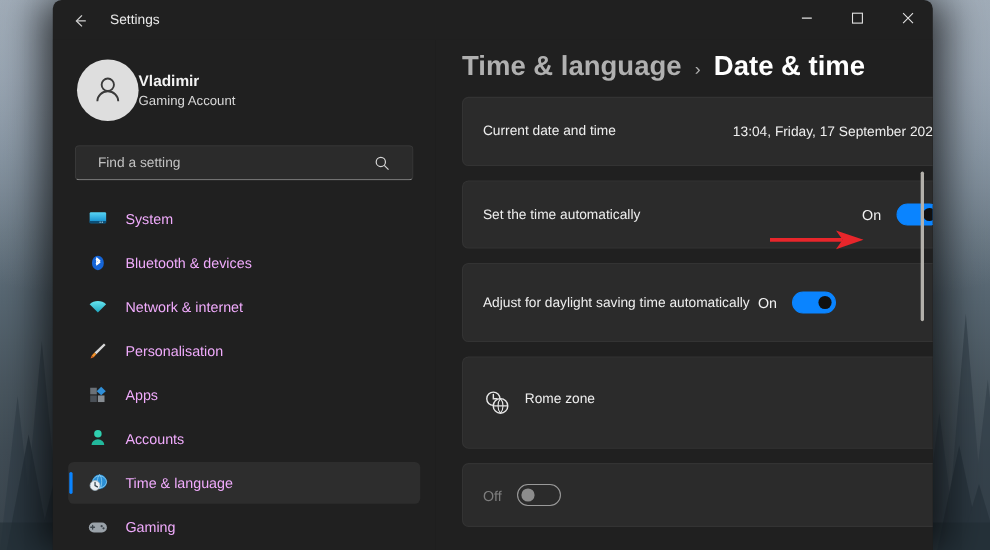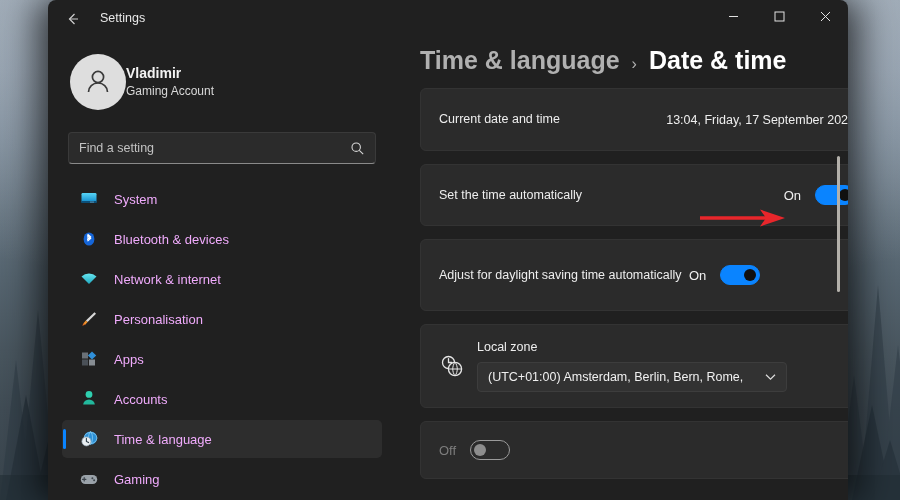--- a/index.html
+++ b/index.html
@@ -67,21 +67,21 @@
     width: 56px; height: 56px; border-radius: 50%; background: #dedede;
     display: flex; align-items: center; justify-content: center; flex: none;
   }
   #account-text .name { font-size: 14px; font-weight: bold; color: #f2f2f2; line-height: 1.35; }
   #account-text .sub  { font-size: 12px; color: #d8d8d8; line-height: 1.35; }
 
   #search-wrap { margin: 22px 8px 0 8px; position: relative; }
   #search-box {
     height: 32px; background: #2b2b2b; border: 1px solid #3a3a3a;
     border-bottom: 1px solid #8a8a8a; border-radius: 4px;
-    display: flex; align-items: center; padding: 0 10px;
+    display: flex; align-items: center; padding: 0 20px;
   }
   #search-input {
     flex: 1; background: transparent; border: none; outline: none;
     color: #c9c9c9; font-size: 12.5px; font-family: inherit;
   }
   #search-input::placeholder { color: #c2c2c2; }
   #search-icon { color: #d6d6d6; display: flex; align-items: center; }
 
   #navlist { margin-top: 16px; }
   .nav-item {
@@ -374,29 +374,21 @@
     <div class="card" id="card-tz">
       <span class="tz-ico">
         <svg width="26" height="26" viewBox="0 0 26 26">
           <circle cx="9.5" cy="9.5" r="6" fill="none" stroke="currentColor" stroke-width="1.3"></circle>
           <path d="M9.5 5.6 V9.5 H12.8" fill="none" stroke="currentColor" stroke-width="1.3" stroke-linecap="round"></path>
           <circle cx="16" cy="16" r="6.6" fill="#2b2b2b" stroke="currentColor" stroke-width="1.3"></circle>
           <path d="M9.4 16 H22.6 M16 9.4 c-3 3.2 -3 10 0 13.2 M16 9.4 c3 3.2 3 10 0 13.2" fill="none" stroke="currentColor" stroke-width="1"></path>
         </svg>
       </span>
       <div class="tz-body">
-        <div class="tz-title">Local zone</div>
-        <div class="tz-select">
-          <span class="tz-val">(UTC+01:00) Amsterdam, Berlin, Bern, Rome,</span>
-          <span class="chev">
-            <svg width="11" height="8" viewBox="0 0 11 8">
-              <path d="M1 1.8 L5.5 6.2 L10 1.8" fill="none" stroke="currentColor" stroke-width="1.2"></path>
-            </svg>
-          </span>
-        </div>
+        <div class="tz-title">Rome zone</div>
       </div>
     </div>
 
     <div class="card muted" id="card-tzauto">
       <span class="state">Off</span>
       <span class="toggle off">
         <span class="knob"></span>
       </span>
     </div>
 

